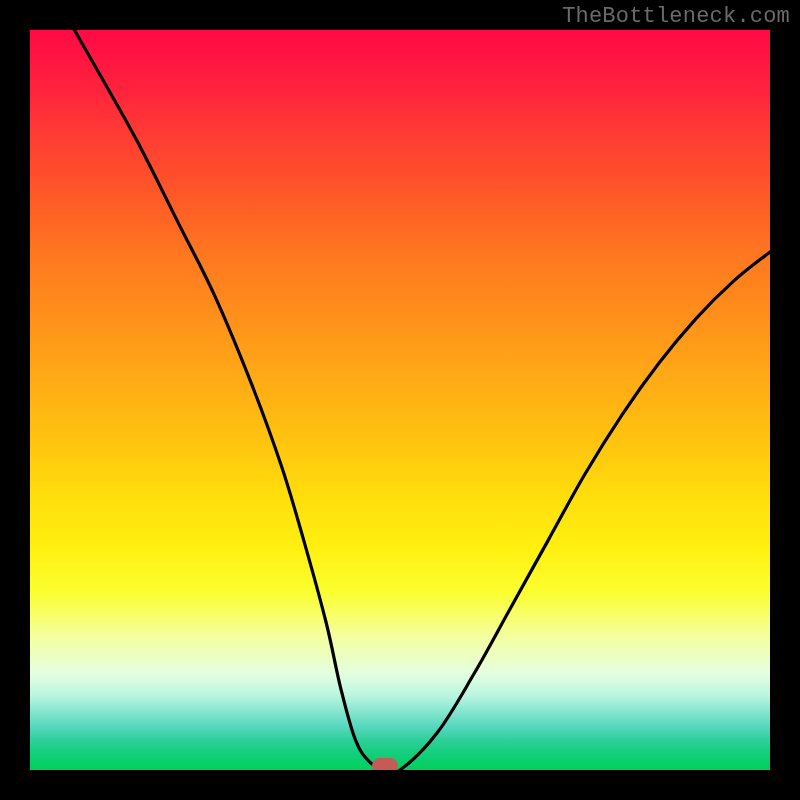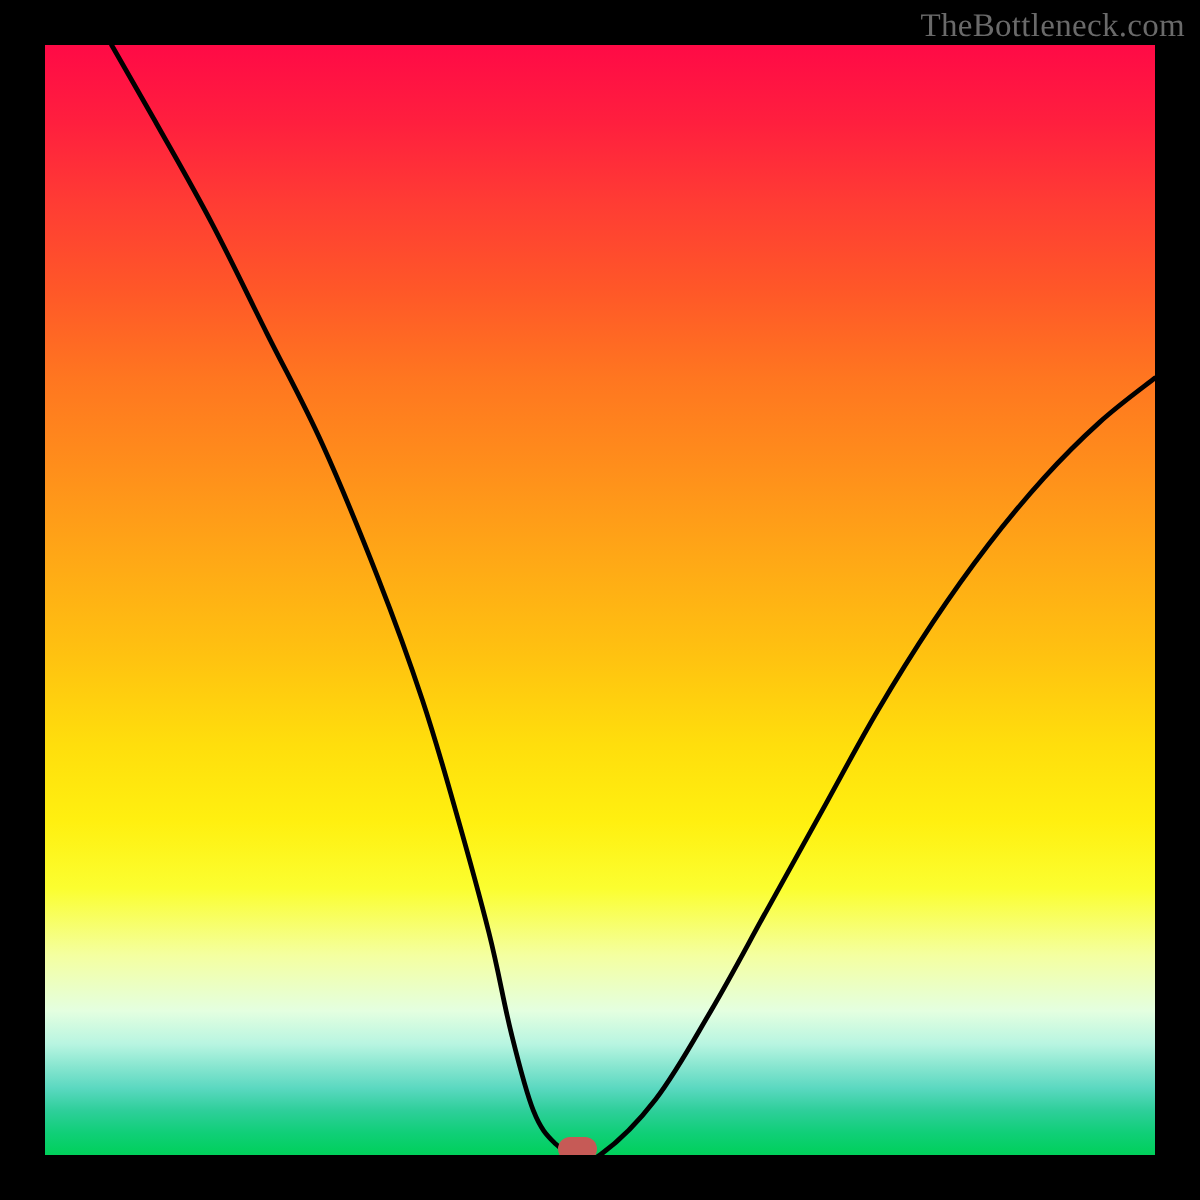--- a/index.html
+++ b/index.html
@@ -13,21 +13,21 @@
   .outer {
     width: 800px;
     height: 800px;
     background: #000;
     position: relative;
   }
   .watermark {
     position: absolute;
     top: 4px;
     right: 10px;
-    font-family: Liberation Serif, serif;
+    font-family: Liberation Mono, monospace;
     font-size: 22px;
     color: #6a6a6a;
     letter-spacing: 0.2px;
     font-weight: 500;
   }
   .plot {
     position: absolute;
     left: 30px;
     top: 30px;
     width: 740px;

